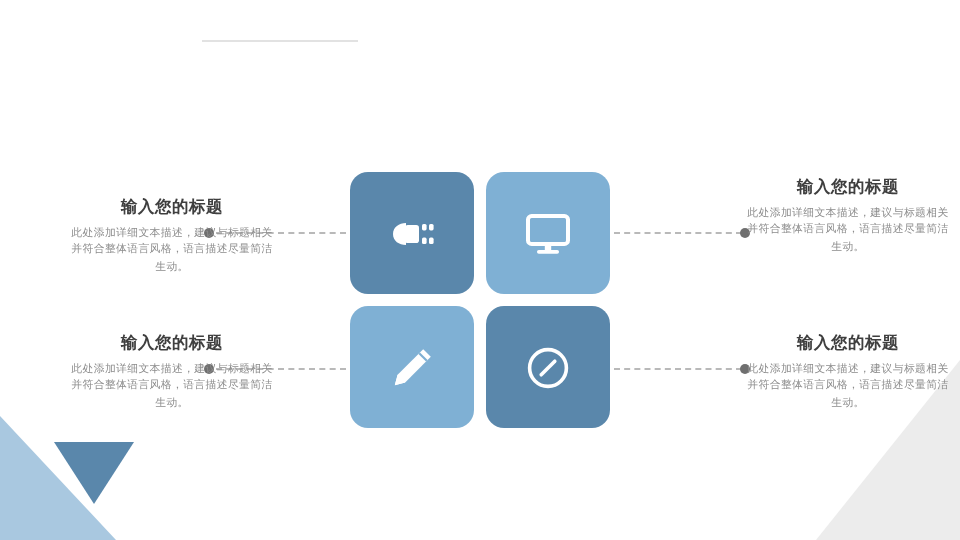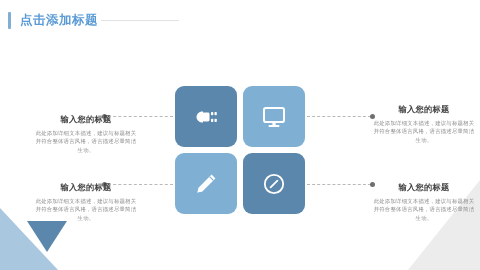--- a/index.html
+++ b/index.html
@@ -114,43 +114,38 @@
 
   
   .blk { position: absolute; width: 104px; }
   .blk .bt {
     font-size: 8.2px;
     font-weight: bold;
     color: #3f3f3f;
     text-align: center;
     margin-bottom: 4px;
     letter-spacing: 0.3px;
-    margin-top: 16px;
   }
   .blk .bd {
     font-size: 5.4px;
     line-height: 8.4px;
     color: #8c8c8c;
     text-align: center;
     letter-spacing: 0.2px;
   }
 </style>
 </head>
 <body>
 
 <div id="slide">
 
   <div class="corner-tri-light"></div>
   <div class="corner-tri-gray"></div>
   <div class="tri-down"></div>
 
-  <div class="title-wrap">
-    <div class="title-bar"></div>
-    <div class="title-text">点击添加标题</div>
-  </div>
   <div class="title-rule"></div>
 
   <div class="dot" style="left:102px; top:114px;"></div>
   <div class="conn" style="left:108px; top:116px; width:65px;"></div>
 
   <div class="dot" style="left:102px; top:182px;"></div>
   <div class="conn" style="left:108px; top:184px; width:65px;"></div>
 
   <div class="conn" style="left:307px; top:116px; width:64px;"></div>
   <div class="dot" style="left:370px; top:114px;"></div>

